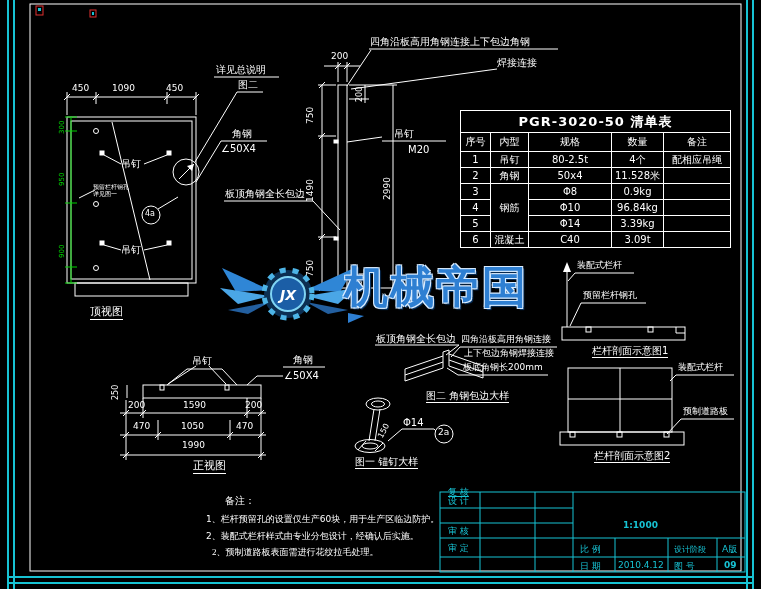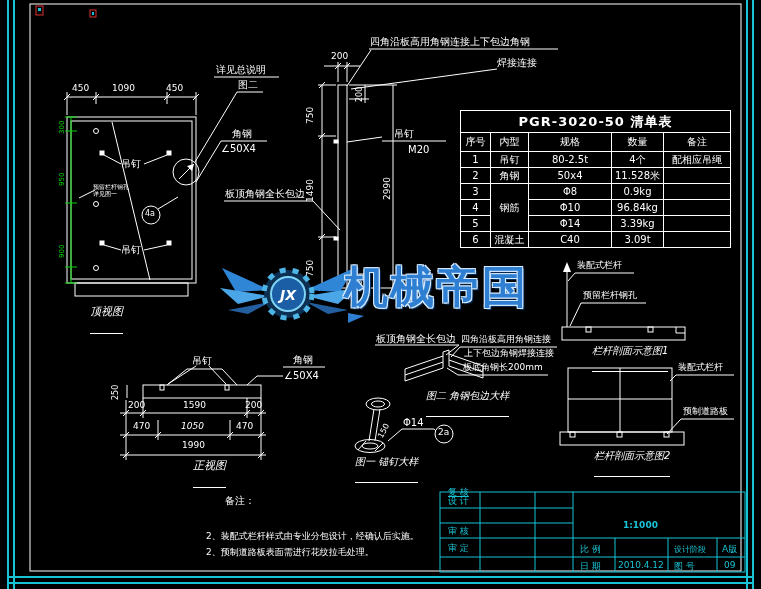--- a/index.html
+++ b/index.html
@@ -4,21 +4,21 @@
 <style>
   html,body{margin:0;padding:0;background:#000;}
   #canvas{position:relative;width:761px;height:589px;background:#000;overflow:hidden;
           font-family:"DejaVu Sans",sans-serif;}
   #linework{position:absolute;left:0;top:0;z-index:1;}
   .t{position:absolute;color:#fff;font-size:10px;line-height:1.1;white-space:nowrap;z-index:3;}
   .s9{font-size:9px;} .s8{font-size:8px;} .s7{font-size:7px;} .s6{font-size:6px;} .s11{font-size:11px;}
   .g{color:#00d200;}
   .rot{transform:rotate(-90deg);transform-origin:left top;}
   .rot60{transform:rotate(-62deg);transform-origin:left top;}
-  .cap{border-bottom:1px solid #fff;padding-bottom:15px;font-style:italic;}
+  .cap{border-bottom:1px solid #fff;padding-bottom:1px;}
   
   #bom{position:absolute;left:460px;top:110px;z-index:3;border-collapse:collapse;table-layout:fixed;}
   #bom th,#bom td{border:1px solid #fff;color:#fff;text-align:center;vertical-align:middle;
       font-size:10px;font-weight:normal;padding:0;overflow:hidden;}
   #bom .title-cell{font-size:13px;font-weight:bold;height:21px;letter-spacing:1px;}
   #bom .hd{height:18px;margin-left:48px;}
   #bom .dr{height:15px;}
   
   .tb{position:absolute;color:#17c3d4;font-size:9px;white-space:nowrap;z-index:3;}
   #tb-title{position:absolute;left:575px;top:505px;width:168px;text-align:center;color:#efe33f;
@@ -370,41 +370,42 @@
   <div class="t cap" style="left:355px;top:456px;">图一 锚钉大样</div>
 
   <div class="t" style="left:192px;top:355px;">吊钉</div>
   <div class="t" style="left:293px;top:354px;">角钢</div>
   <div class="t" style="left:284px;top:370px;">∠50X4</div>
   <div class="t s8 rot" style="left:112px;top:400px;">250</div>
   <div class="t s9" style="left:128px;top:401px;">200</div>
   <div class="t s9" style="left:183px;top:401px;">1590</div>
   <div class="t s9" style="left:245px;top:401px;">200</div>
   <div class="t s9" style="left:133px;top:422px;">470</div>
-  <div class="t s9" style="left:181px;top:422px;font-style:italic;">1050</div>
+  <div class="t s9" style="left:181px;top:422px;">1050</div>
   <div class="t s9" style="left:236px;top:422px;">470</div>
   <div class="t s9" style="left:182px;top:441px;">1990</div>
   <div class="t s11 cap" style="left:193px;top:460px;">正视图</div>
 
   <div class="t" style="left:225px;top:495px;">备注：</div>
+  <div class="t s9" style="left:206px;top:515px;">1、栏杆预留孔的设置仅生产60块，用于生产区临边防护。</div>
   <div class="t s9" style="left:206px;top:532px;">2、装配式栏杆样式由专业分包设计，经确认后实施。</div>
-  <div class="t s9" style="left:206px;top:548px;">2、预制道路板表面需进行花纹拉毛处理。</div>
+  <div class="t s9" style="left:212px;top:548px;font-family:Liberation Serif, serif;">2、预制道路板表面需进行花纹拉毛处理。</div>
 
   <div class="tb" style="left:448px;top:495px;">设 计</div>
   <div class="tb" style="left:448px;top:486px;text-decoration:underline;">复 核</div>
   <div class="tb" style="left:448px;top:525px;">审 核</div>
   <div class="tb" style="left:448px;top:542px;">审 定</div>
   <div class="tb" style="left:580px;top:543px;">比 例</div>
   <div class="tb" style="left:623px;top:520px;font-weight:bold;">1:1000</div>
   <div class="tb" style="left:674px;top:544px;font-size:8px;">设计阶段</div>
   <div class="tb" style="left:722px;top:543px;">A版</div>
   <div class="tb" style="left:580px;top:560px;">日 期</div>
   <div class="tb" style="left:618px;top:560px;">2010.4.12</div>
   <div class="tb" style="left:674px;top:560px;">图 号</div>
-  <div class="tb" style="left:724px;top:560px;font-weight:normal;">09</div>
+  <div class="tb" style="left:724px;top:560px;font-weight:bold;">09</div>
 
   <svg id="wm" width="761" height="589">
     <g transform="translate(222,252)">
       <polygon points="48,38 0,16 14,40" fill="#2f86d6"></polygon>
       <polygon points="48,44 -2,36 16,52" fill="#4aa6e6"></polygon>
       <polygon points="48,50 6,58 26,62" fill="#235f9f"></polygon>
       <polygon points="84,38 132,16 118,40" fill="#2f86d6"></polygon>
       <polygon points="84,44 134,36 116,52" fill="#4aa6e6"></polygon>
       <polygon points="84,50 126,58 106,62" fill="#235f9f"></polygon>
       <circle cx="66" cy="42" r="24" fill="#0c2f52" stroke="#4db4e6" stroke-width="5" stroke-dasharray="6 7"></circle>

